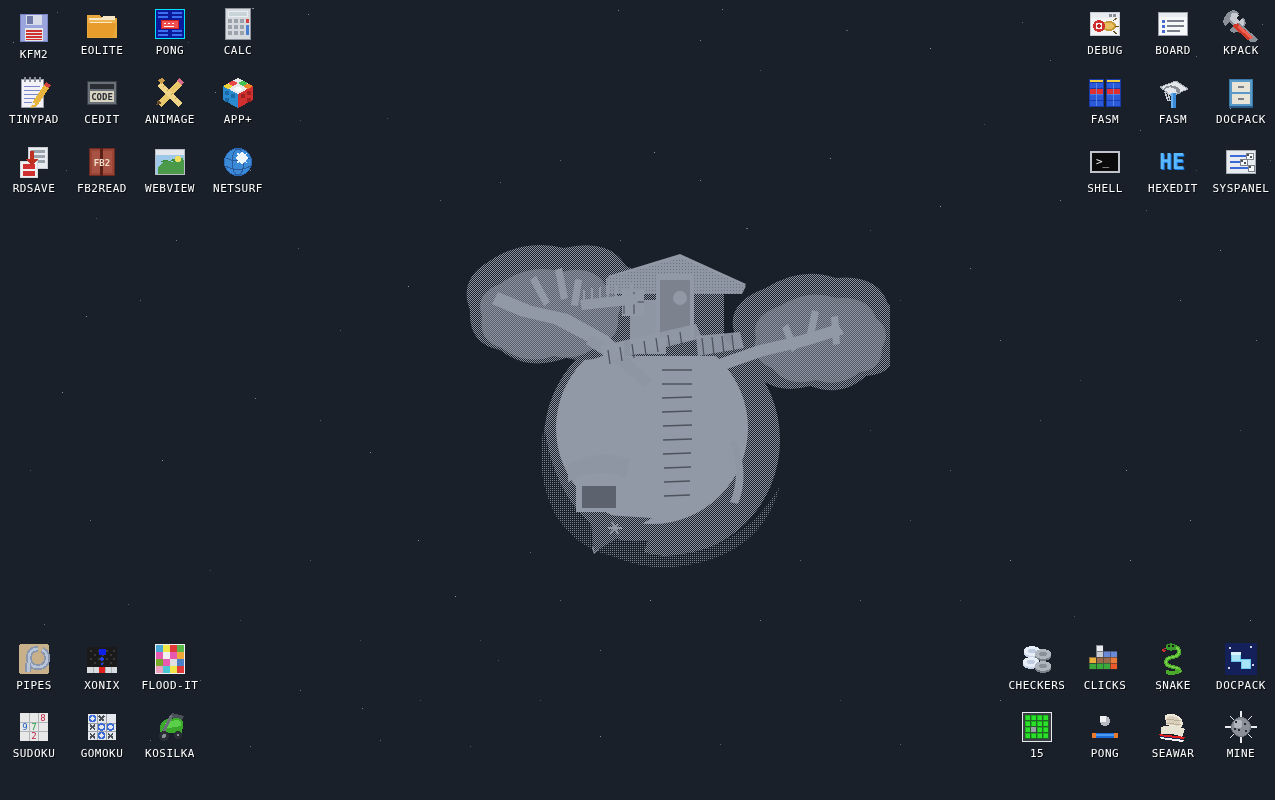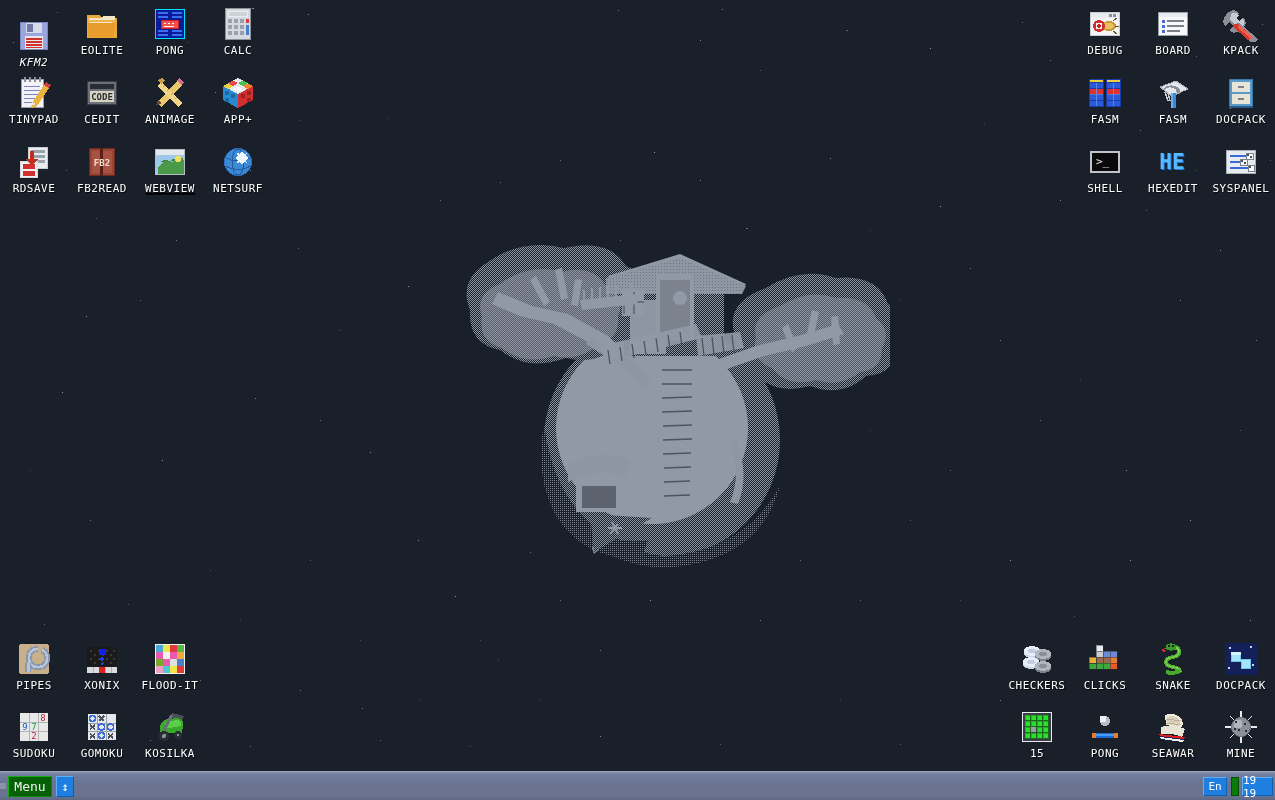--- a/index.html
+++ b/index.html
@@ -309,21 +309,21 @@
         <path d="M150 286 l62 4 l-58 34 z" fill="url(#dith)"></path>
         <path d="M168 300 l14 0 M172 294 l6 12 M178 296 l-8 10" stroke="#9299a6" stroke-width="2" fill="none"></path>
       </g>
 
       <path d="M296 212 q14 34 2 64 l-8 -2 q12 -28 0 -60 z" fill="#8f96a3"></path>
       <path d="M252 238 q26 -8 40 4 l-2 8 q-16 -10 -38 -4 z" fill="#9299a6"></path>
     </svg>
   </div>
 
   <div class="icon-grid" id="grid-apps_top_left" style="left: 0px; top: 6px; width: 272px; height: 207px;">
-      <div class="desk-icon" style="left: 0px; top: 12px; font-style: italic;">
+      <div class="desk-icon" style="left: 0px; top: 4px;">
         <div class="icon-art">
           <svg viewBox="0 0 36 36" xmlns="http://www.w3.org/2000/svg" shape-rendering="crispEdges">
             <rect x="4" y="4" width="28" height="28" fill="#7b86c4"></rect>
             <rect x="5" y="5" width="26" height="26" fill="#9aa4dd"></rect>
             <rect x="10" y="5" width="16" height="10" fill="#d8dce8"></rect>
             <rect x="11" y="6" width="6" height="8" fill="#6f7aa8"></rect>
             <rect x="9" y="18" width="18" height="13" fill="#e8e8e8"></rect>
             <rect x="10" y="20" width="16" height="2" fill="#d03030"></rect>
             <rect x="10" y="23" width="16" height="2" fill="#d03030"></rect>
             <rect x="10" y="26" width="16" height="2" fill="#d03030"></rect>
@@ -494,21 +494,21 @@
           <svg viewBox="0 0 36 36" xmlns="http://www.w3.org/2000/svg" shape-rendering="crispEdges">
             <rect x="5" y="4" width="26" height="28" fill="#6a2a22"></rect>
             <rect x="6" y="5" width="24" height="26" fill="#9a4436"></rect>
             <rect x="8" y="7" width="20" height="22" fill="#a85244"></rect>
             <rect x="16" y="4" width="3" height="28" fill="#5a2018"></rect>
             <text x="18" y="22" font-family="monospace" font-size="9" font-weight="bold" fill="#f0dcc8" text-anchor="middle">FB2</text>
           </svg>
         </div>
         <div class="icon-label">FB2READ</div>
       </div>
-      <div class="desk-icon" style="left: 136px; top: 138px; text-decoration: underline;">
+      <div class="desk-icon" style="left: 136px; top: 138px;">
         <div class="icon-art">
           <svg viewBox="0 0 36 36" xmlns="http://www.w3.org/2000/svg" shape-rendering="crispEdges">
             <rect x="3" y="5" width="30" height="26" fill="#b8bcc4"></rect>
             <rect x="4" y="6" width="28" height="5" fill="#e4e8ec"></rect>
             <rect x="4" y="11" width="28" height="19" fill="#9ec8e8"></rect>
             <path d="M6 24 q6 -10 14 -6 q8 -8 12 -2 v14 h-26 z" fill="#4a9a4a"></path>
             <path d="M8 18 q6 -4 10 0 q4 -6 10 -2" fill="#3a8a3a"></path>
             <circle cx="26" cy="15" r="3" fill="#f0e060"></circle>
           </svg>
         </div>
@@ -953,22 +953,14 @@
               <circle cx="16" cy="21" r="1.3"></circle>
               <circle cx="23" cy="22" r="1.3"></circle>
               <circle cx="12" cy="20" r="1"></circle>
             </g>
           </svg>
         </div>
         <div class="icon-label">MINE</div>
       </div>
     </div>
 
-  <div id="taskbar">
-    <div id="tb-left-nub"></div>
-    <div class="tb-btn" id="menu-btn">Menu</div>
-    <div class="tb-btn" id="minimize-btn">↕</div>
-    <div class="tb-btn" id="lang-btn">En</div>
-    <div id="tray-indicator"></div>
-    <div class="tb-btn" id="clock-btn">19 19</div>
-  </div>
 
 </div>
 
 </body></html>

